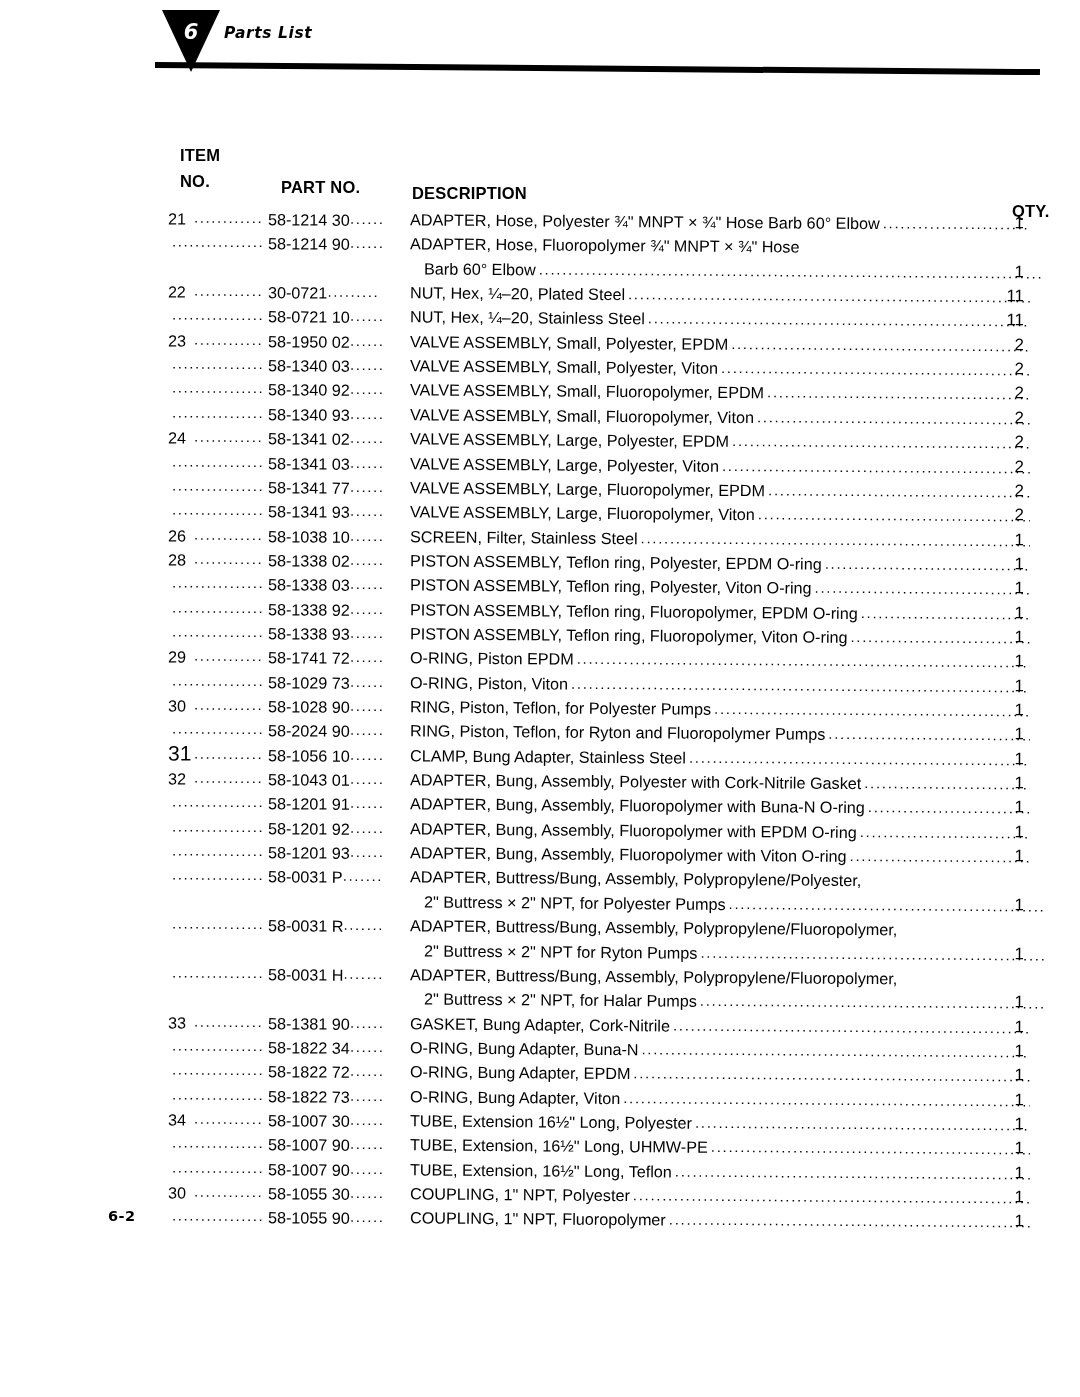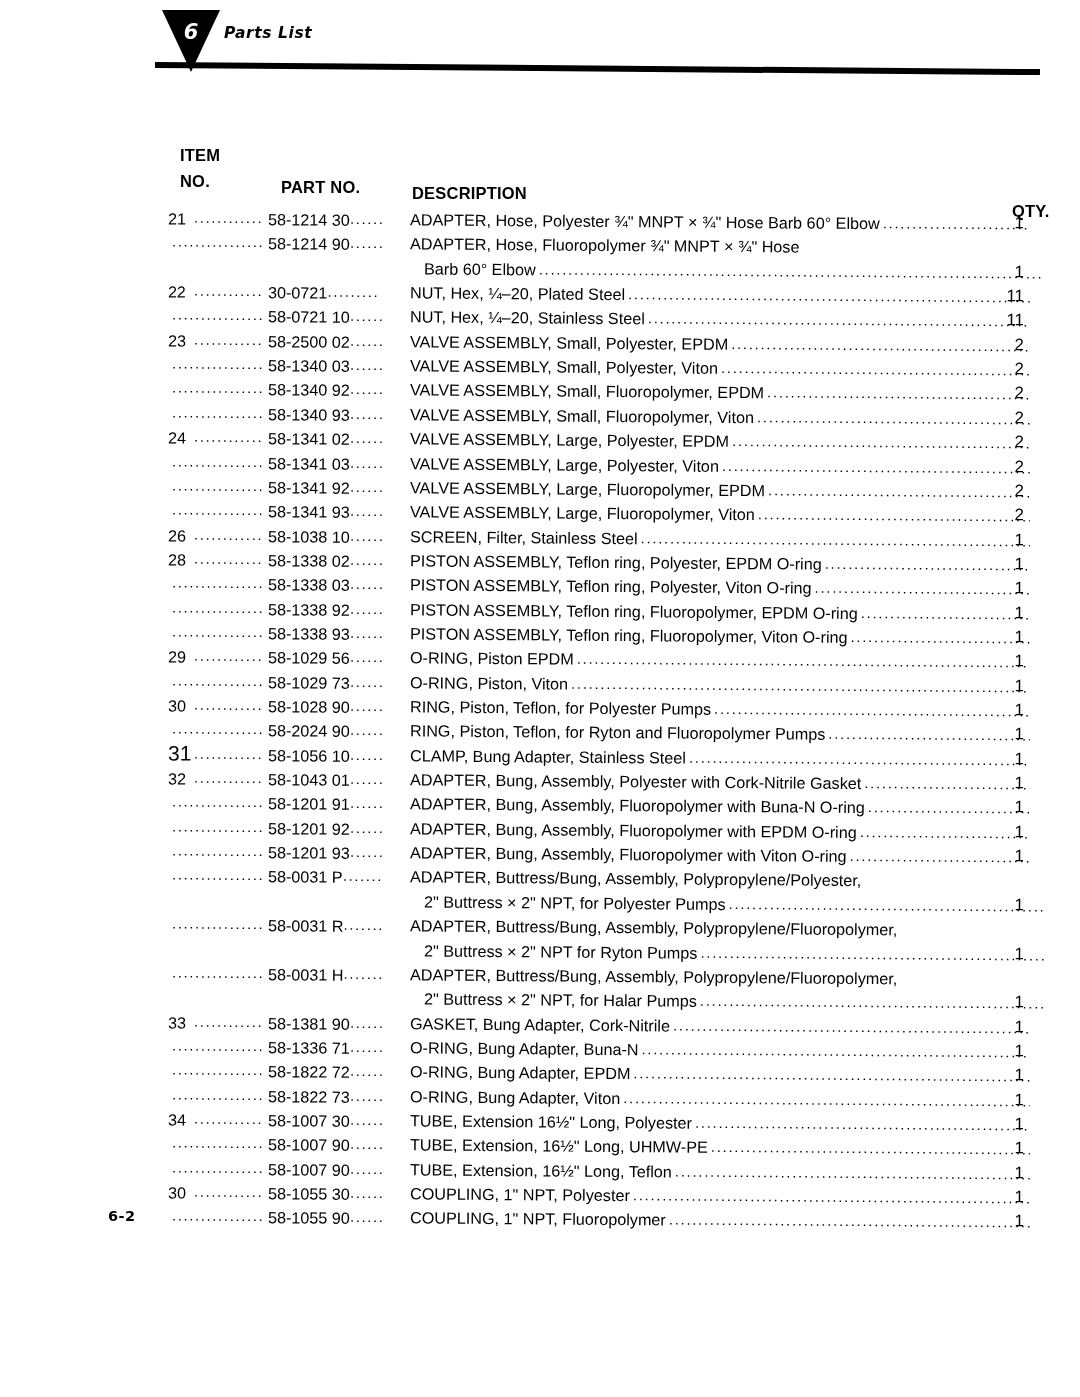--- a/index.html
+++ b/index.html
@@ -281,21 +281,21 @@
           <div class="cell c-desc">
             <div class="desc-line">
               <span class="desc-text">NUT, Hex, ¼–20, Stainless Steel</span>
               <span class="desc-leader">................................................................................................................................................................</span>
             </div>
           </div>
           <div class="c-qty">11</div>
         </div>
         <div class="row" style="top: 326.75px; transform: rotate(0.47deg); transform-origin: left center;">
           <div class="cell c-item"><span class="item-num" style="font-size: 16.2px;">23</span><span class="item-dots">............</span></div>
-          <div class="cell c-part"><span>58-2500 02</span><span class="part-dots">......</span></div>
+          <div class="cell c-part"><span>58-1950 02</span><span class="part-dots">......</span></div>
           <div class="cell c-desc">
             <div class="desc-line">
               <span class="desc-text">VALVE ASSEMBLY, Small, Polyester, EPDM</span>
               <span class="desc-leader">................................................................................................................................................................</span>
             </div>
           </div>
           <div class="c-qty">2</div>
         </div>
         <div class="row" style="top: 351.1px; transform: rotate(0.47deg); transform-origin: left center;">
           <div class="cell c-item"><span class="item-num"></span><span class="item-dots" style="margin-left: -22px;">................</span></div>
@@ -347,21 +347,21 @@
           <div class="cell c-desc">
             <div class="desc-line">
               <span class="desc-text">VALVE ASSEMBLY, Large, Polyester, Viton</span>
               <span class="desc-leader">................................................................................................................................................................</span>
             </div>
           </div>
           <div class="c-qty">2</div>
         </div>
         <div class="row" style="top: 472.85px; transform: rotate(0.47deg); transform-origin: left center;">
           <div class="cell c-item"><span class="item-num"></span><span class="item-dots" style="margin-left: -22px;">................</span></div>
-          <div class="cell c-part"><span>58-1341 92</span><span class="part-dots">......</span></div>
+          <div class="cell c-part"><span>58-1341 77</span><span class="part-dots">......</span></div>
           <div class="cell c-desc">
             <div class="desc-line">
               <span class="desc-text">VALVE ASSEMBLY, Large, Fluoropolymer, EPDM</span>
               <span class="desc-leader">................................................................................................................................................................</span>
             </div>
           </div>
           <div class="c-qty">2</div>
         </div>
         <div class="row" style="top: 497.2px; transform: rotate(0.47deg); transform-origin: left center;">
           <div class="cell c-item"><span class="item-num"></span><span class="item-dots" style="margin-left: -22px;">................</span></div>
@@ -424,21 +424,21 @@
           <div class="cell c-desc">
             <div class="desc-line">
               <span class="desc-text">PISTON ASSEMBLY, Teflon ring, Fluoropolymer, Viton O-ring</span>
               <span class="desc-leader">................................................................................................................................................................</span>
             </div>
           </div>
           <div class="c-qty">1</div>
         </div>
         <div class="row" style="top: 643.3px; transform: rotate(0.47deg); transform-origin: left center;">
           <div class="cell c-item"><span class="item-num" style="font-size: 16.2px;">29</span><span class="item-dots">............</span></div>
-          <div class="cell c-part"><span>58-1029 56</span><span class="part-dots">......</span></div>
+          <div class="cell c-part"><span>58-1741 72</span><span class="part-dots">......</span></div>
           <div class="cell c-desc">
             <div class="desc-line">
               <span class="desc-text">O-RING, Piston EPDM</span>
               <span class="desc-leader">................................................................................................................................................................</span>
             </div>
           </div>
           <div class="c-qty">1</div>
         </div>
         <div class="row" style="top: 667.65px; transform: rotate(0.47deg); transform-origin: left center;">
           <div class="cell c-item"><span class="item-num"></span><span class="item-dots" style="margin-left: -22px;">................</span></div>
@@ -588,21 +588,21 @@
           <div class="cell c-desc">
             <div class="desc-line">
               <span class="desc-text">GASKET, Bung Adapter, Cork-Nitrile</span>
               <span class="desc-leader">................................................................................................................................................................</span>
             </div>
           </div>
           <div class="c-qty">1</div>
         </div>
         <div class="row" style="top: 1032.9px; transform: rotate(0.47deg); transform-origin: left center;">
           <div class="cell c-item"><span class="item-num"></span><span class="item-dots" style="margin-left: -22px;">................</span></div>
-          <div class="cell c-part"><span>58-1336 71</span><span class="part-dots">......</span></div>
+          <div class="cell c-part"><span>58-1822 34</span><span class="part-dots">......</span></div>
           <div class="cell c-desc">
             <div class="desc-line">
               <span class="desc-text">O-RING, Bung Adapter, Buna-N</span>
               <span class="desc-leader">................................................................................................................................................................</span>
             </div>
           </div>
           <div class="c-qty">1</div>
         </div>
         <div class="row" style="top: 1057.25px; transform: rotate(0.47deg); transform-origin: left center;">
           <div class="cell c-item"><span class="item-num"></span><span class="item-dots" style="margin-left: -22px;">................</span></div>

